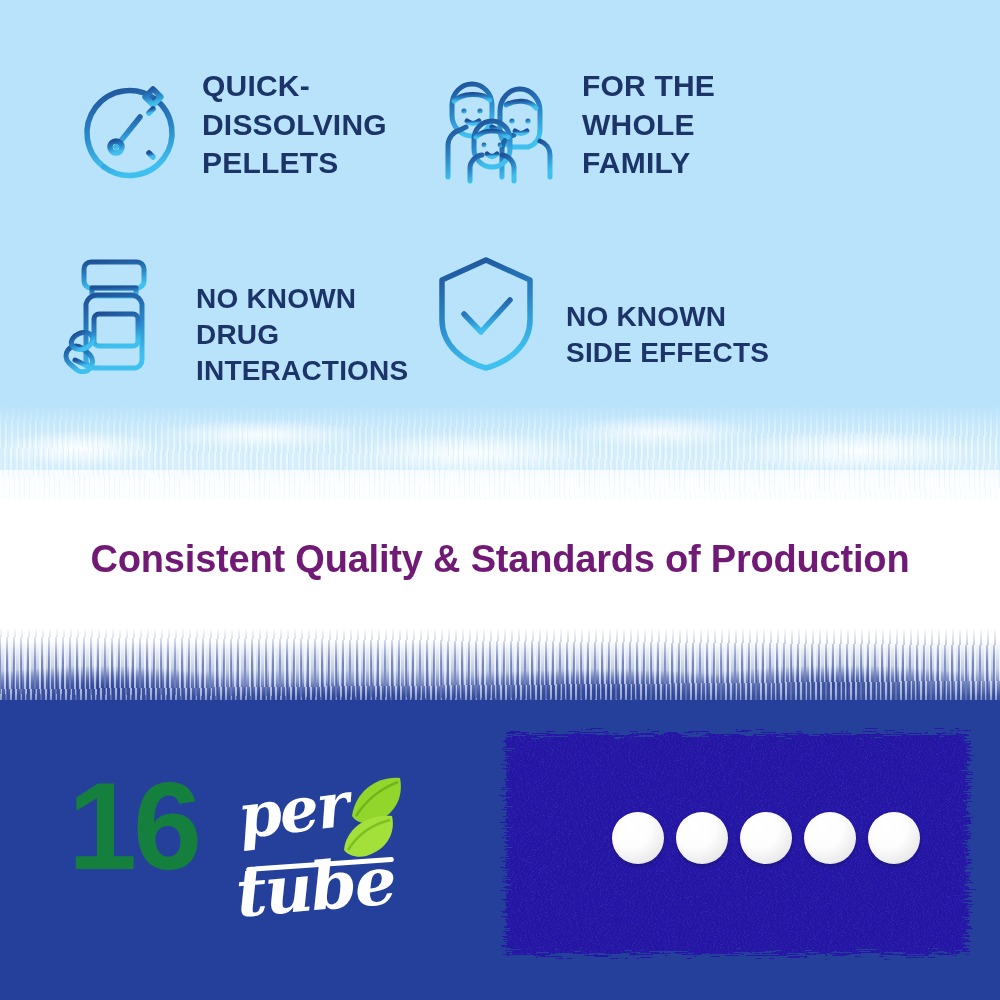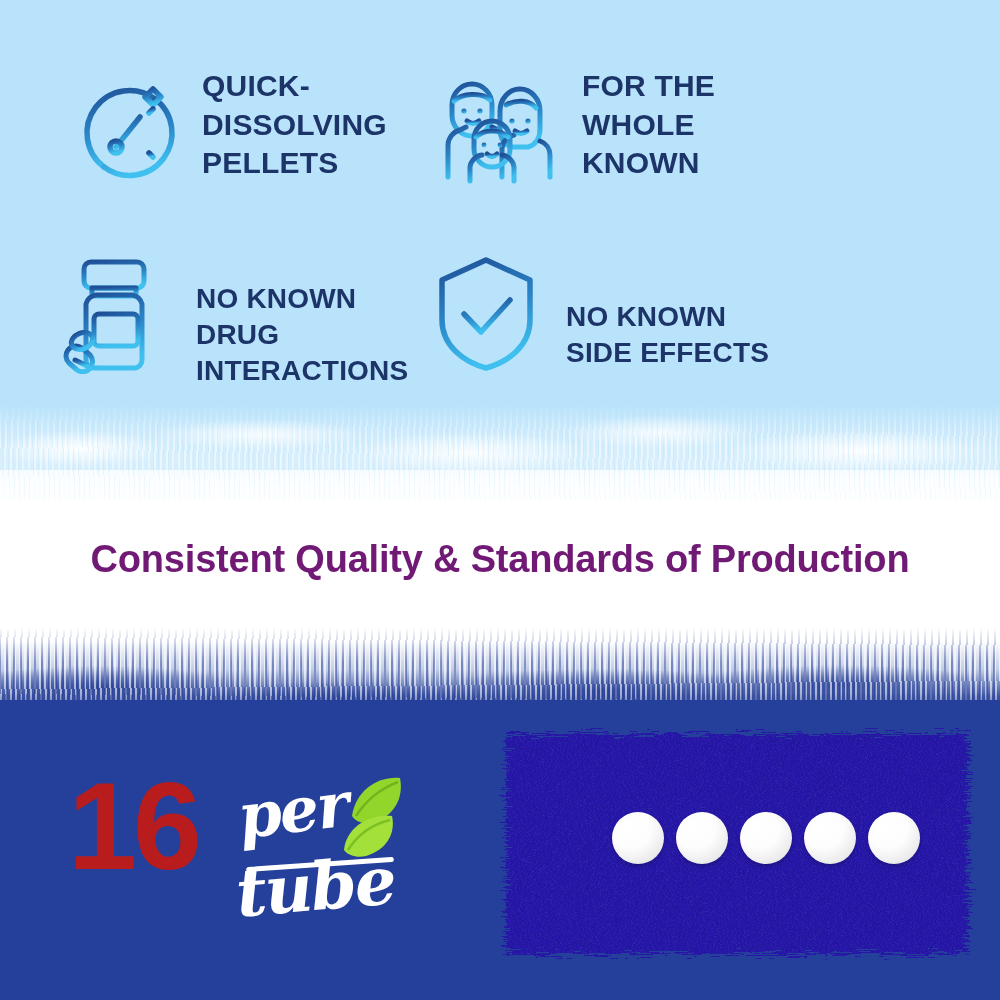--- a/index.html
+++ b/index.html
@@ -101,21 +101,21 @@
     position:absolute;left:0;top:700px;width:1000px;height:300px;
     background:#25409a;
   }
 
   
   .doses-wrap{
     position:absolute;left:68px;top:768px;width:420px;height:160px;
   }
   .doses-num{
     position:absolute;left:0;top:-4px;
-    color:#b91c1c;font-weight:bold;font-size:124px;line-height:1;
+    color:#15803d;font-weight:bold;font-size:124px;line-height:1;
     letter-spacing:-4px;
   }
   .doses-word{
     position:absolute;left:16px;top:112px;
     color:#fff;font-weight:bold;font-size:40px;letter-spacing:.5px;
   }
   .script-per{
     position:absolute;left:170px;top:6px;
     color:#fff;font-size:62px;font-style:italic;font-weight:bold;
     font-family:"DejaVu Serif",serif;
@@ -245,21 +245,21 @@
             <path d="M46 76 c8 -8 24 -8 32 0"></path>
             <path d="M40 120 v-14 a14 14 0 0 1 12 -12"></path>
             <path d="M72 94 a14 14 0 0 1 12 12 v14"></path>
             <circle cx="54" cy="84" r="2.4" fill="url(#gIcon)" stroke="none"></circle>
             <circle cx="70" cy="84" r="2.4" fill="url(#gIcon)" stroke="none"></circle>
             <path d="M57 93 q5 5 10 0"></path>
           </g>
         </svg>
       </span>
       <div class="feat-label">FOR THE
-WHOLE KNOWN</div>
+WHOLE FAMILY</div>
     </div>
 
     <div class="feature r2 small">
       <span class="feat-icon">
         <svg width="112" height="122" viewBox="0 0 112 122">
           <g fill="none" stroke="url(#gIcon)" stroke-width="5" stroke-linecap="round" stroke-linejoin="round">
 
             <rect x="24" y="10" width="60" height="26" rx="7"></rect>
             <line x1="34" y1="17" x2="34" y2="29"></line>
             <line x1="42" y1="17" x2="42" y2="29"></line>

